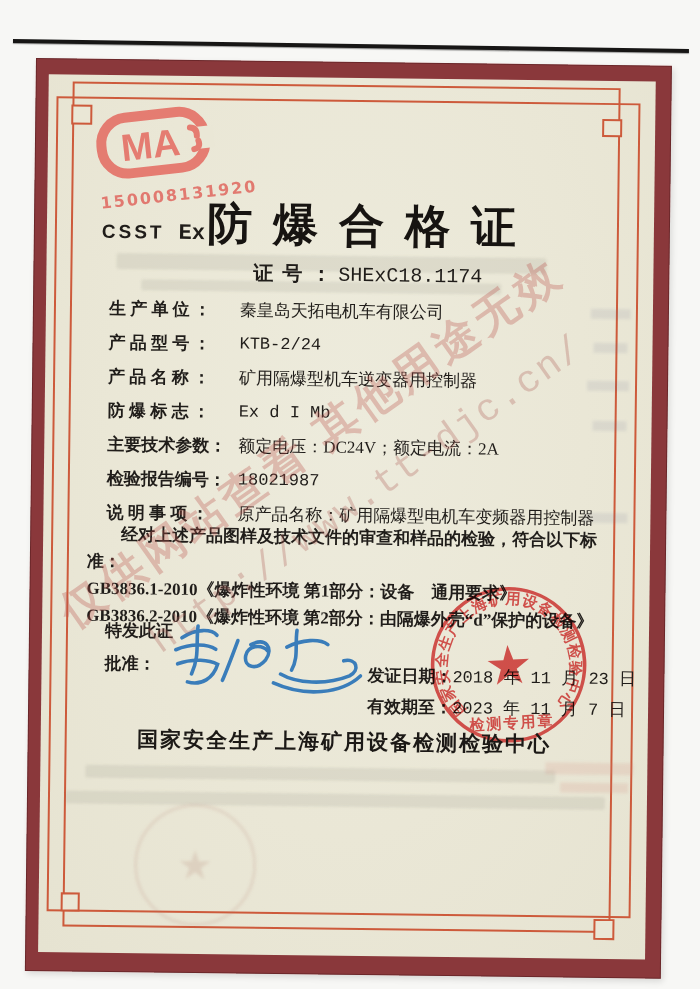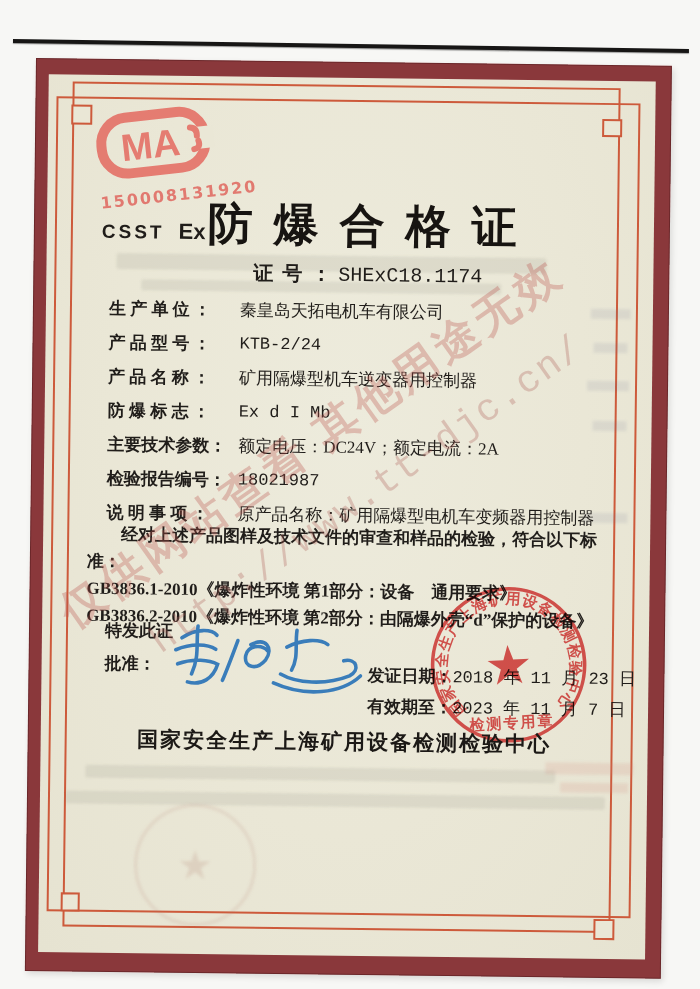--- a/index.html
+++ b/index.html
@@ -54,21 +54,21 @@
   
   .title-row {
     position:absolute; left:55px; top:118px; width:500px;
     display:flex; align-items:baseline; white-space:nowrap;
   }
   .csst {
     font-family:"Liberation Sans","DejaVu Sans",sans-serif;
     font-weight:bold; font-size:19px; letter-spacing:3px; margin-right:14px;
   }
   .exmark {
-    font-family:Liberation Sans, sans-serif;
+    font-family:Liberation Mono, monospace;
     font-weight:bold; font-size:22px; margin-right:2px;
   }
   .big-title {
     font-family:"Liberation Sans","DejaVu Sans",sans-serif;
     font-weight:bold; font-size:45px; letter-spacing:21px; color:#171411;
   }
   .certno-row {
     position:absolute; left:0; top:183px; width:100%; text-align:center;
     font-size:20px; white-space:nowrap;
   }

